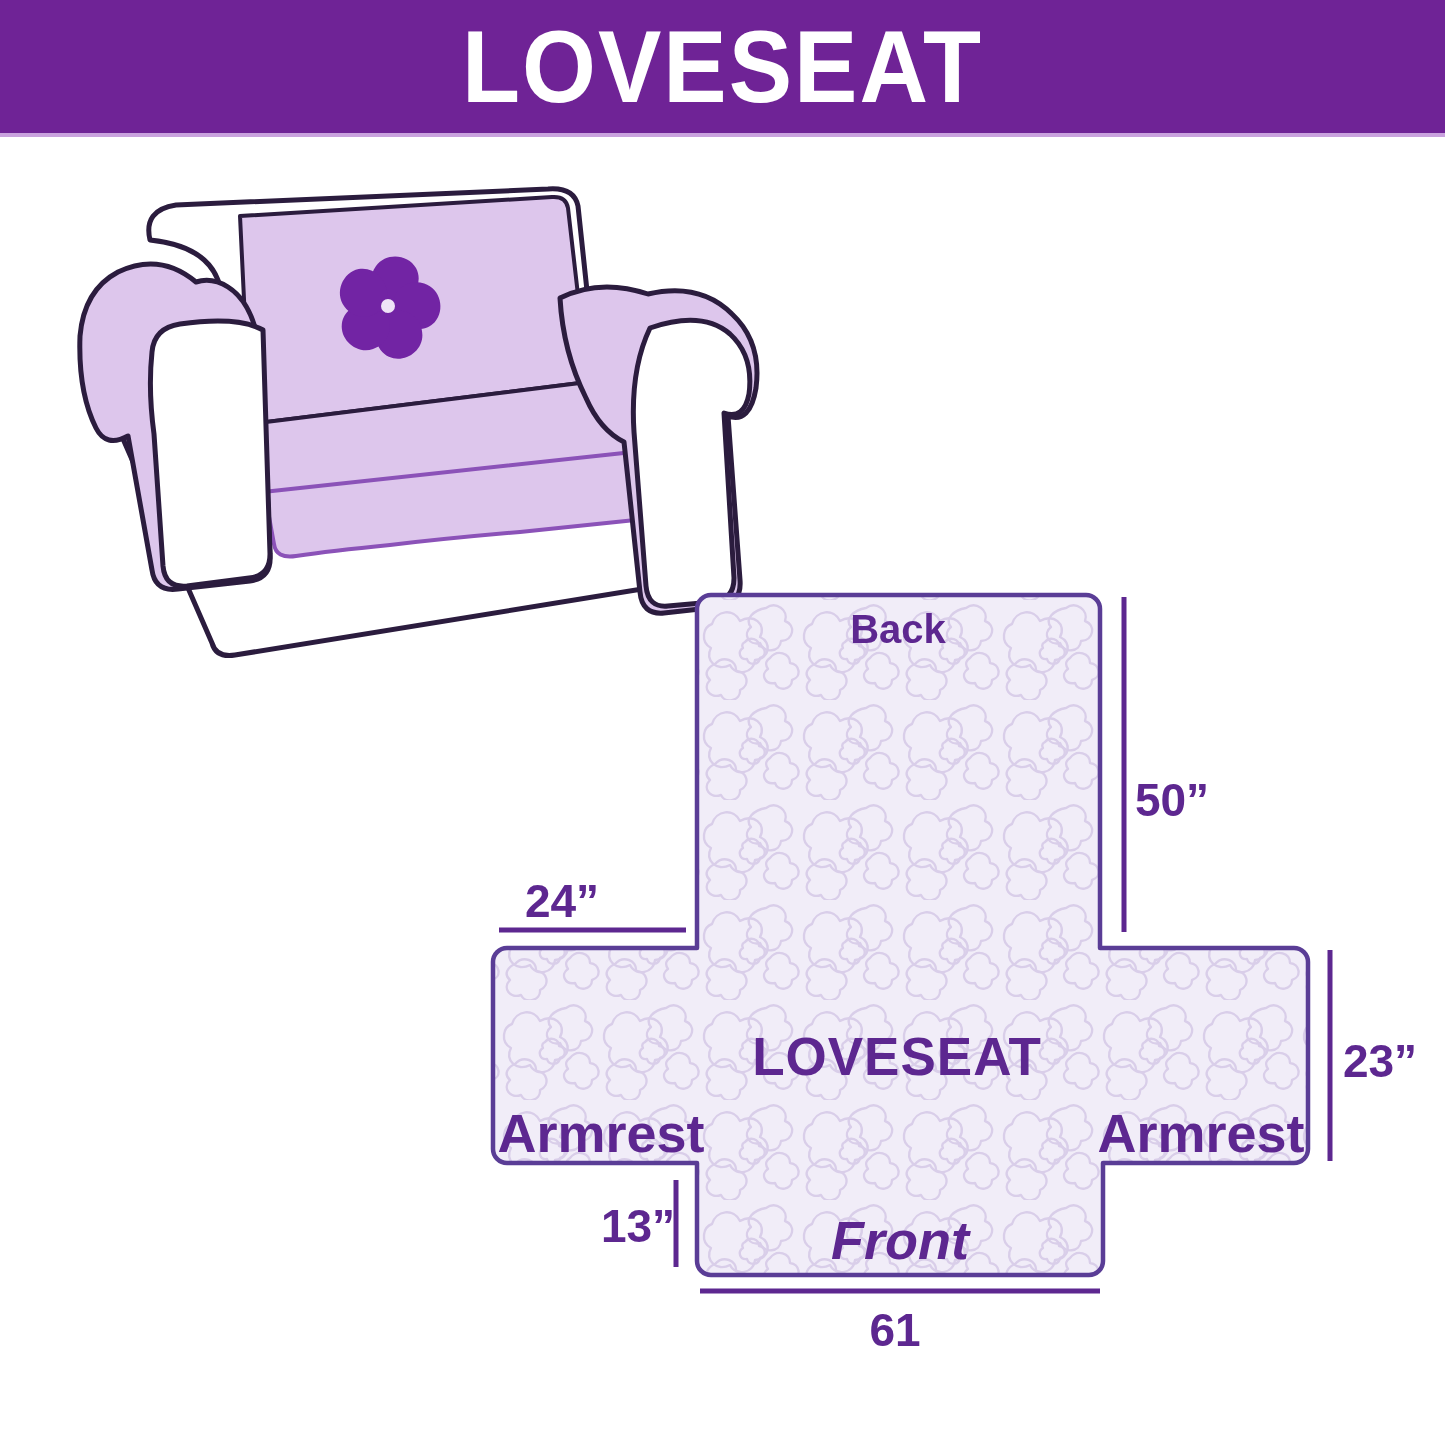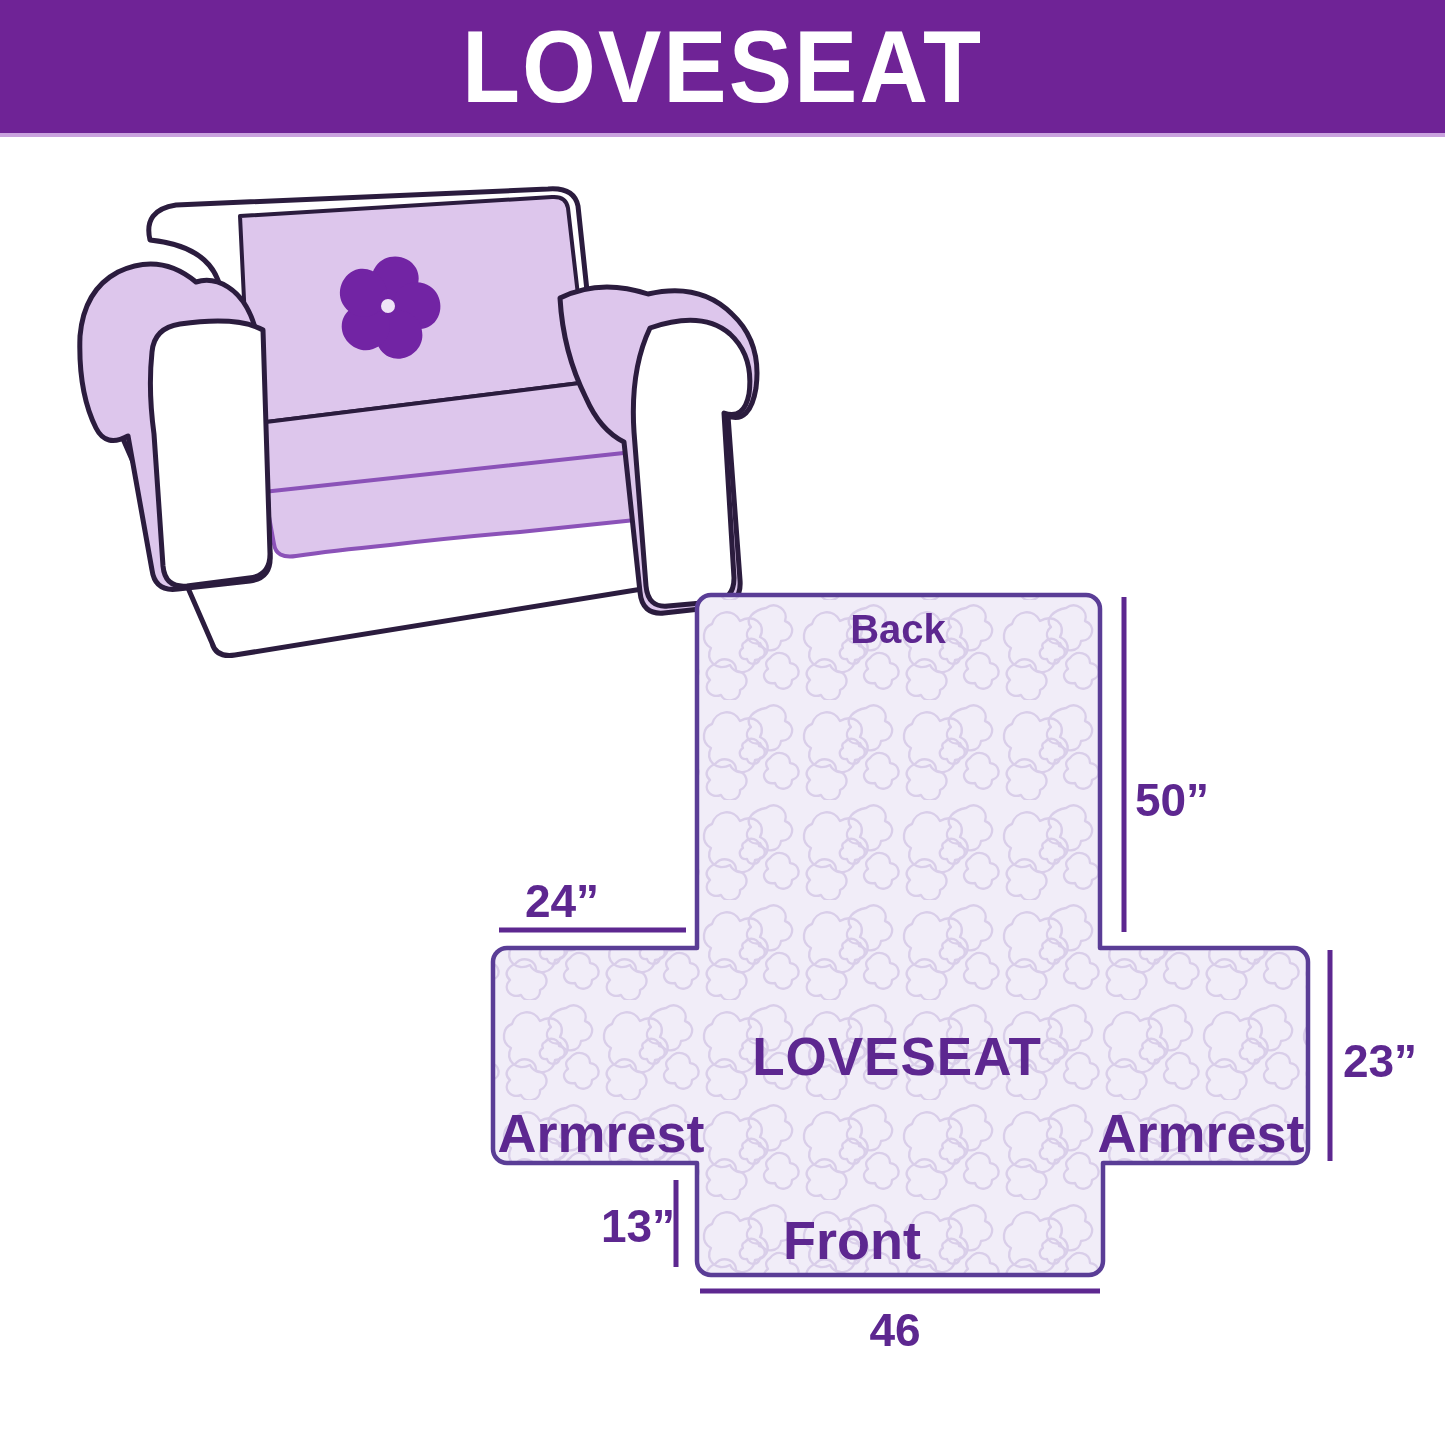--- a/index.html
+++ b/index.html
@@ -104,25 +104,25 @@
   </svg>
 
   <div class="lbl section-lbl" style="left:898px;top:629px;font-size:40px;text-align:center;">Back</div>
 
   <div class="lbl center-lbl" style="left:897px;top:1056px;">LOVESEAT</div>
 
   <div class="lbl section-lbl" style="left:601px;top:1133px;">Armrest</div>
 
   <div class="lbl section-lbl" style="left:1201px;top:1133px;">Armrest</div>
 
-  <div class="lbl section-lbl" style="left:852px;top:1240px;">Front</div>
+  <div class="lbl section-lbl" style="left:900px;top:1240px;font-style:italic;">Front</div>
 
   <div class="lbl dim-lbl" style="left:1172px;top:800px;">50”</div>
 
   <div class="lbl dim-lbl" style="left:562px;top:901px;">24”</div>
 
   <div class="lbl dim-lbl" style="left:1380px;top:1061px;">23”</div>
 
   <div class="lbl dim-lbl" style="left:638px;top:1226px;">13”</div>
 
-  <div class="lbl dim-lbl" style="left:895px;top:1330px;">46</div>
+  <div class="lbl dim-lbl" style="left:895px;top:1330px;">61</div>
 
 </div>
 
 </body></html>

